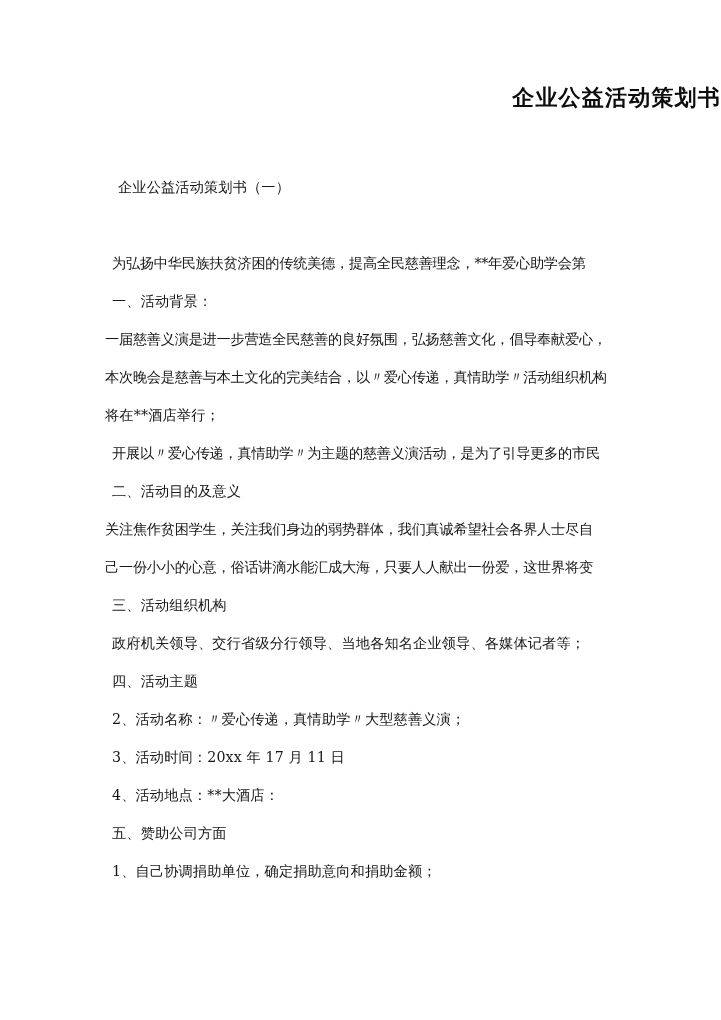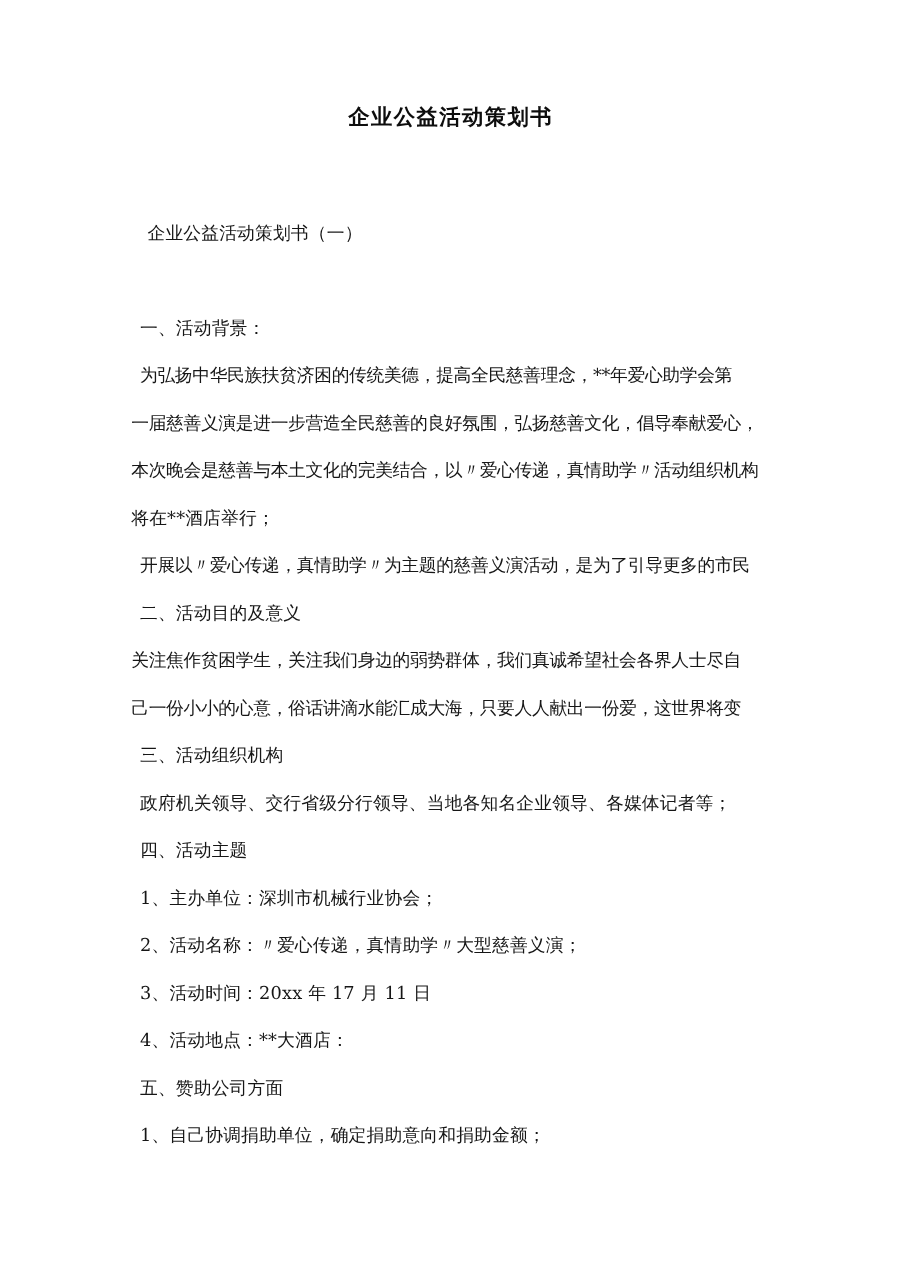--- a/index.html
+++ b/index.html
@@ -21,23 +21,23 @@
     overflow: hidden;
     box-sizing: border-box;
   }
 
   
   .doc-title {
     position: absolute;
     top: 84px;
     left: 0;
     width: 721px;
-    text-align: center;
+    text-align: right;
     font-family: "DejaVu Serif", "Liberation Serif", serif;
-    font-size: 17px;
+    font-size: 22px;
     font-weight: 700;
     letter-spacing: 1.2px;
     color: #0d0d0d;
     line-height: 1.2;
     white-space: nowrap;
   }
 
   
   .body-block {
     position: absolute;
@@ -80,23 +80,23 @@
 <div class="page">
 
   <div class="doc-title">企业公益活动策划书</div>
 
   <div class="body-block">
 
     <div class="line indent">企业公益活动策划书（一）</div>
 
     <div class="spacer"></div>
 
+    <div class="line indent-sm tight">为弘扬中华民族扶贫济困的传统美德，提高全民慈善理念，**年爱心助学会第</div>
+
     <div class="line indent-sm">一、活动背景：</div>
-
-    <div class="line indent-sm tight">为弘扬中华民族扶贫济困的传统美德，提高全民慈善理念，**年爱心助学会第</div>
 
     <div class="line tight">一届慈善义演是进一步营造全民慈善的良好氛围，弘扬慈善文化，倡导奉献爱心，</div>
 
     <div class="line tight">本次晚会是慈善与本土文化的完美结合，以〃爱心传递，真情助学〃活动组织机构</div>
 
     <div class="line">将在**酒店举行；</div>
 
     <div class="line indent-sm tight">开展以〃爱心传递，真情助学〃为主题的慈善义演活动，是为了引导更多的市民</div>
 
     <div class="line indent-sm">二、活动目的及意义</div>
@@ -105,21 +105,20 @@
 
     <div class="line tight">己一份小小的心意，俗话讲滴水能汇成大海，只要人人献出一份爱，这世界将变</div>
 
 
     <div class="line indent-sm">三、活动组织机构</div>
 
     <div class="line indent-sm">政府机关领导、交行省级分行领导、当地各知名企业领导、各媒体记者等；</div>
 
     <div class="line indent-sm">四、活动主题</div>
 
-    <div class="line indent-sm">1、主办单位：深圳市机械行业协会；</div>
 
     <div class="line indent-sm">2、活动名称：〃爱心传递，真情助学〃大型慈善义演；</div>
 
     <div class="line indent-sm">3、活动时间：20xx 年 17 月 11 日</div>
 
     <div class="line indent-sm">4、活动地点：**大酒店：</div>
 
     <div class="line indent-sm">五、赞助公司方面</div>
 
     <div class="line indent-sm">1、自己协调捐助单位，确定捐助意向和捐助金额；</div>

